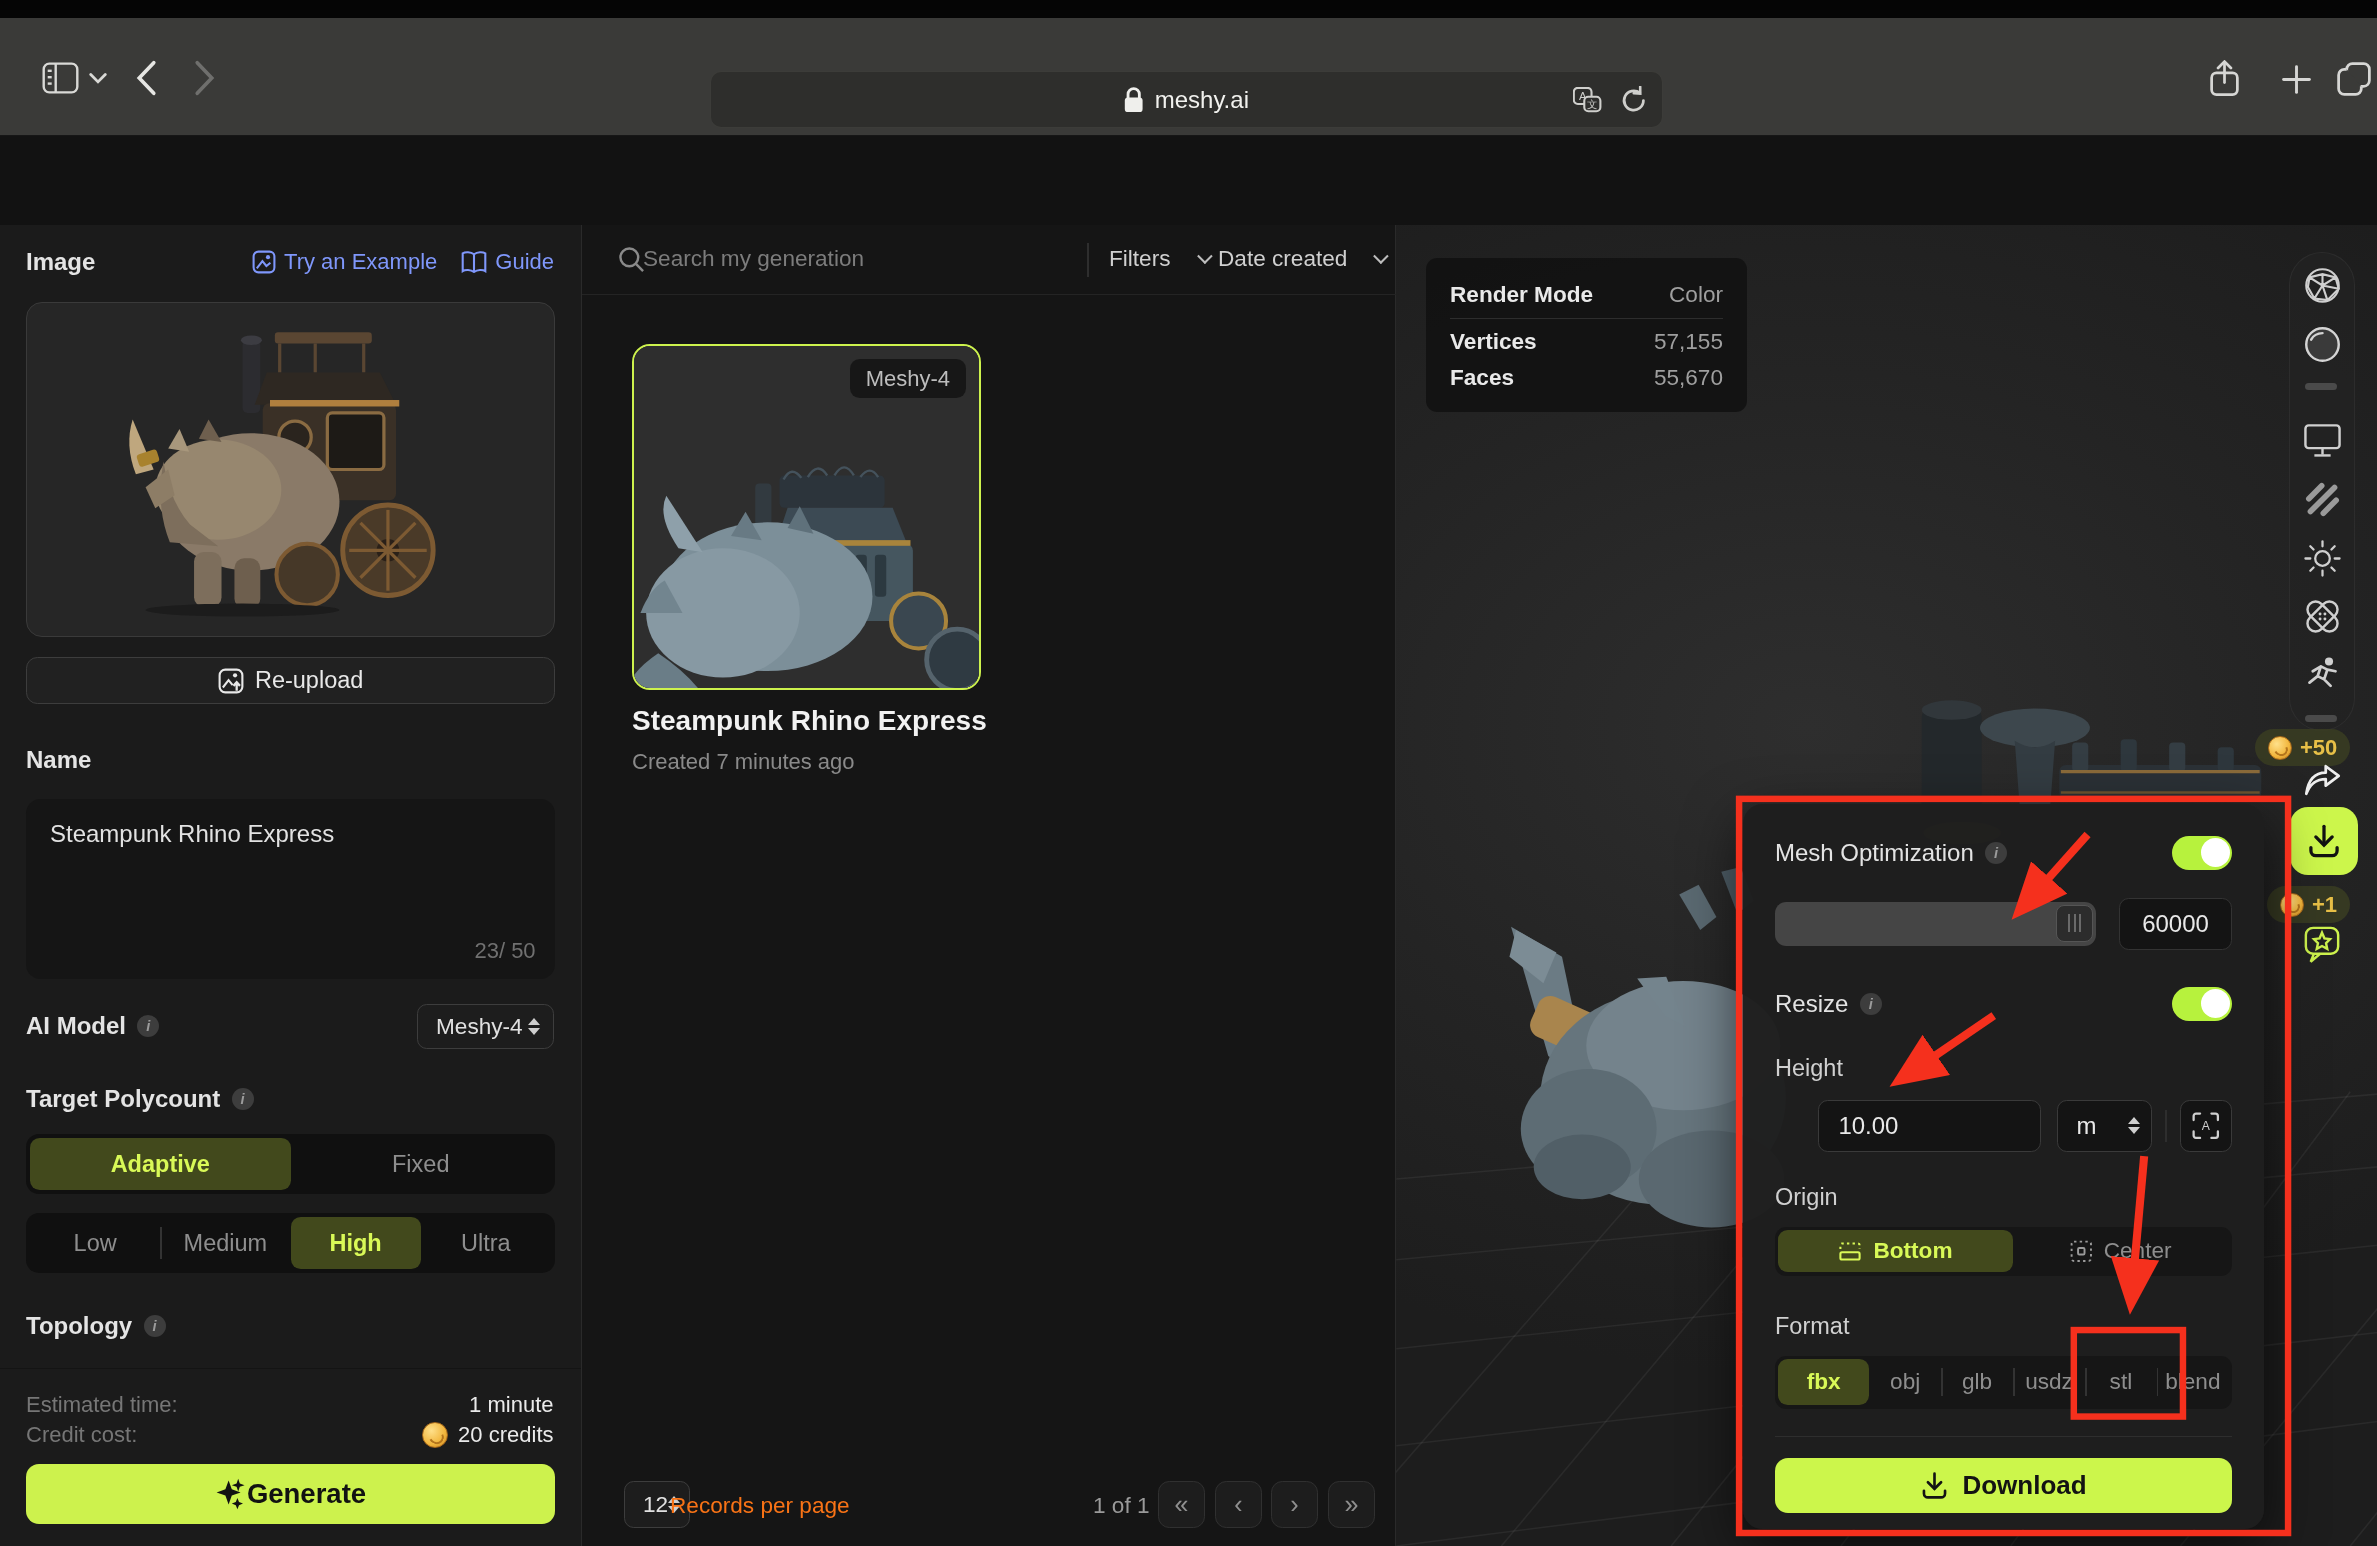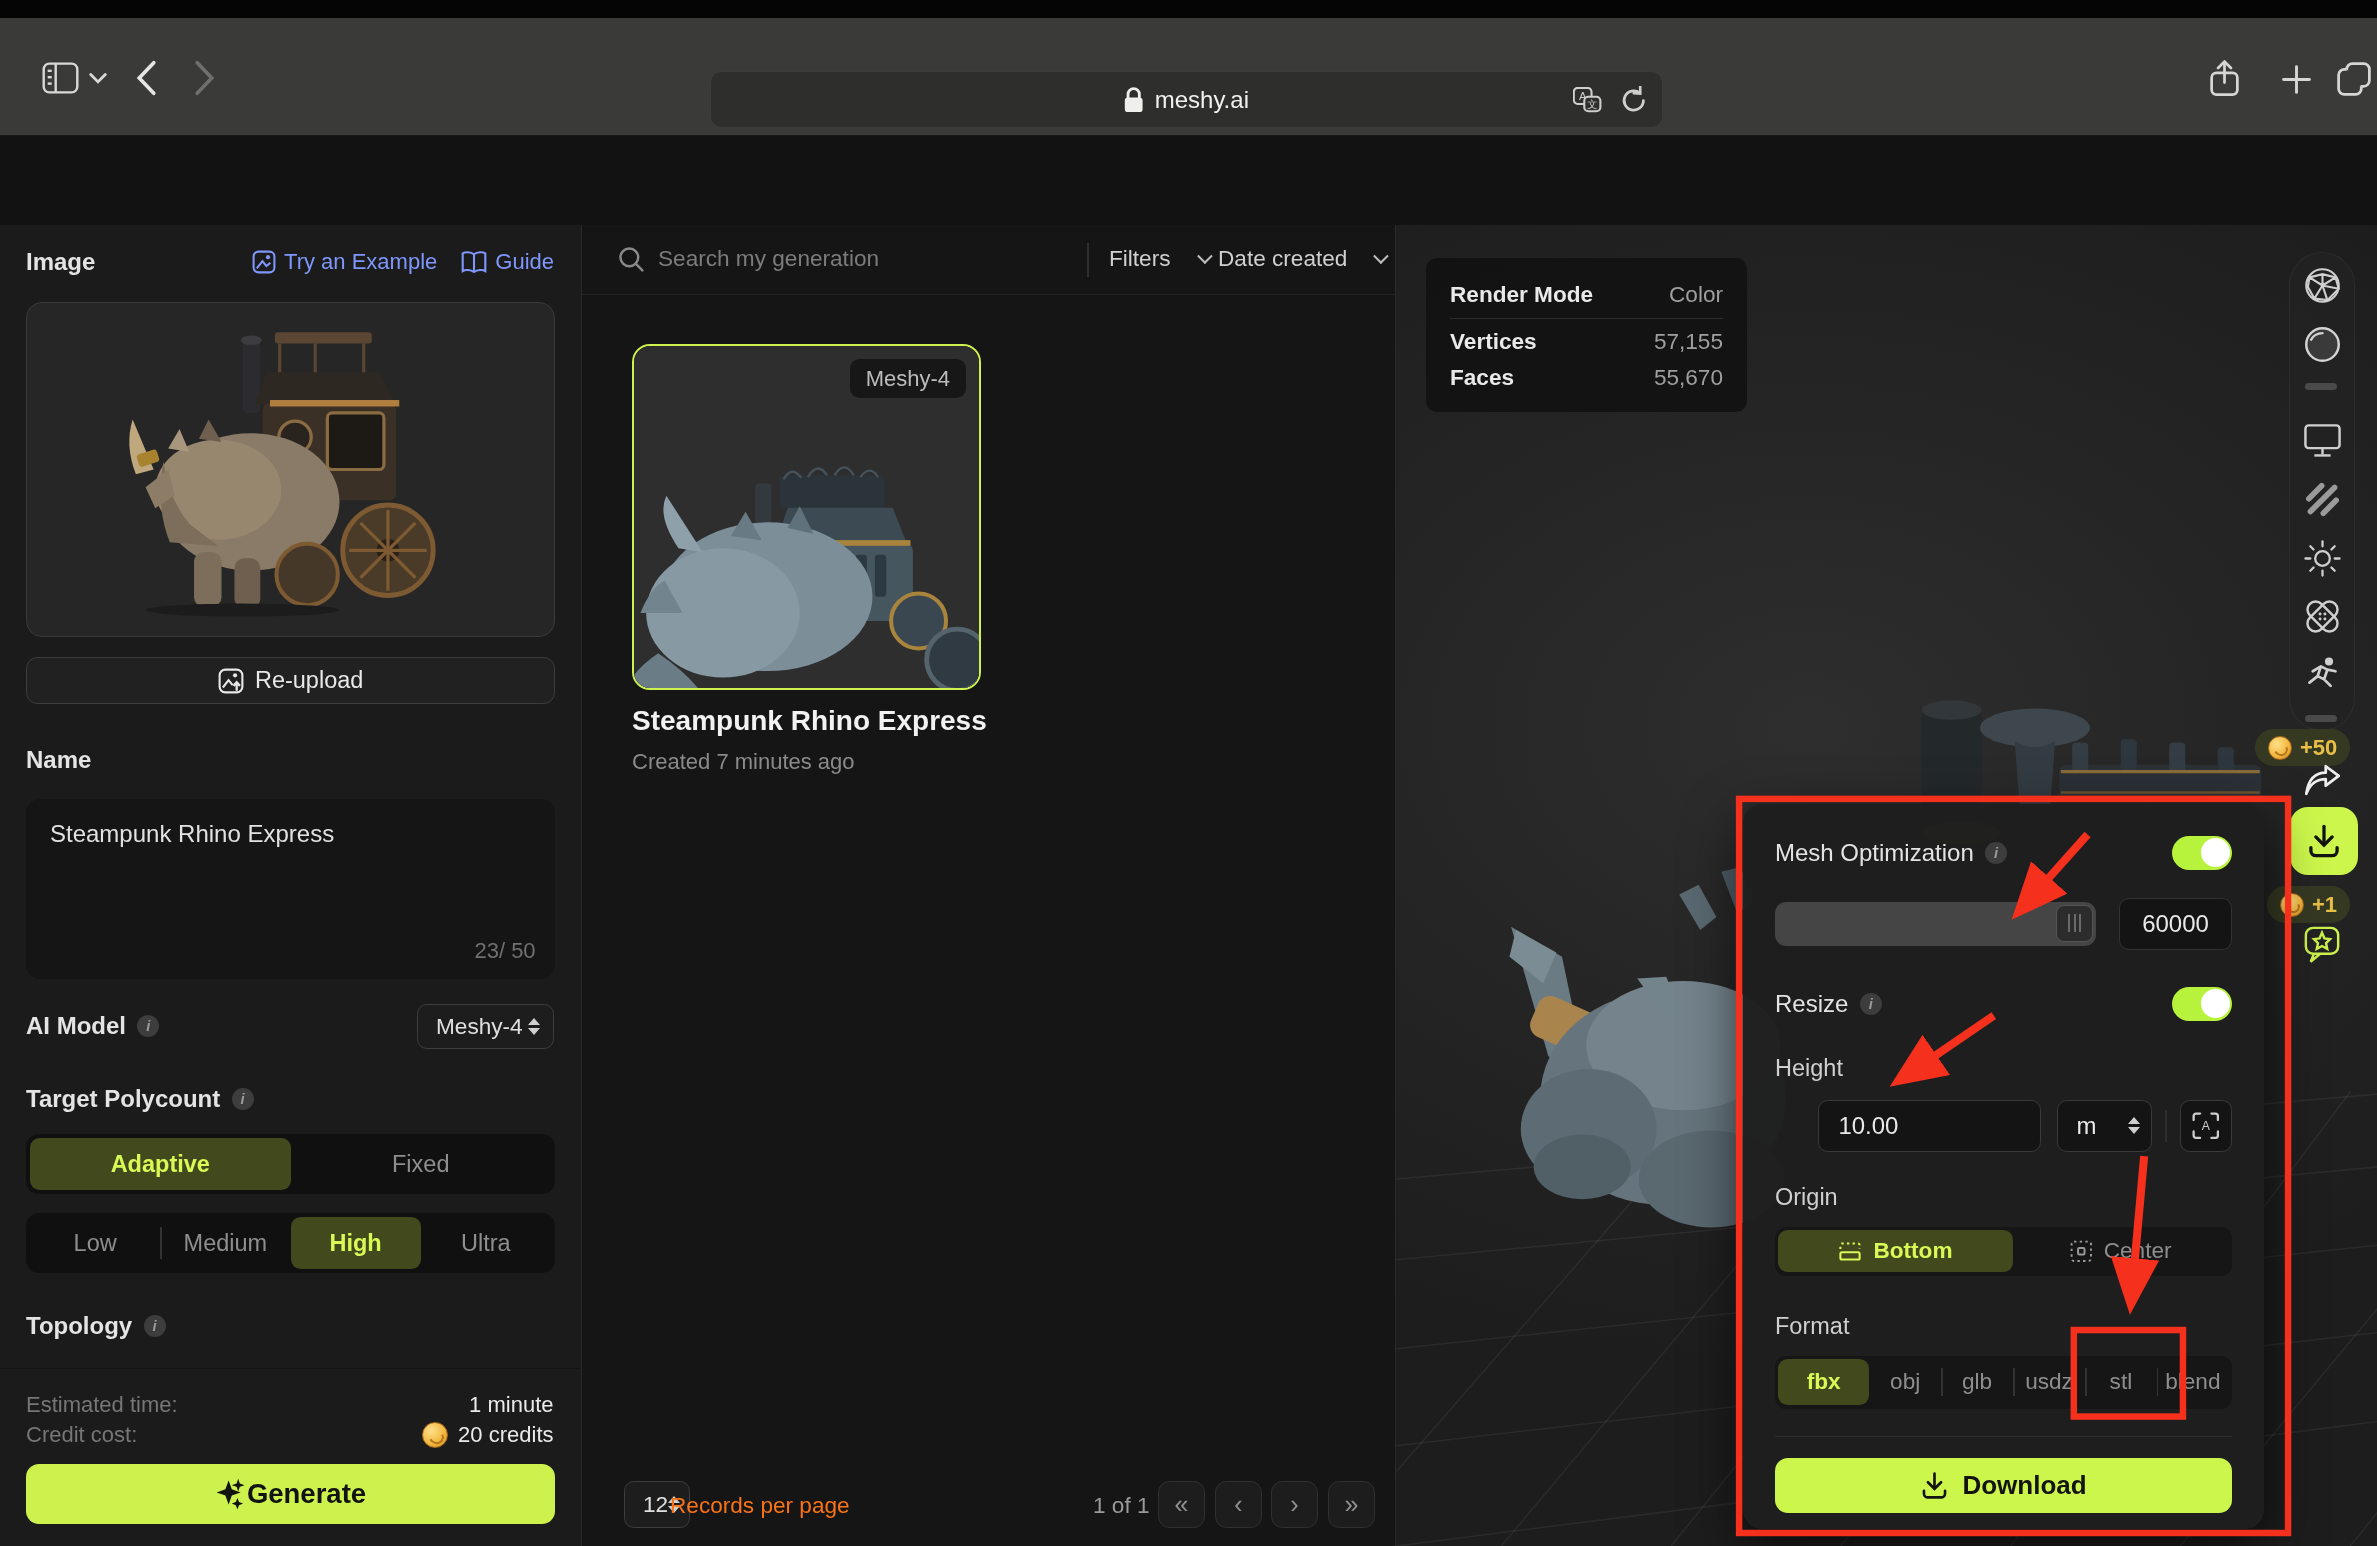--- a/index.html
+++ b/index.html
@@ -424,21 +424,21 @@
 </div>
 
 <div class="abs" id="middle"></div>
 <div class="abs" id="search-row">
   <div class="abs" style="left:36px; top:21px;">
     <svg width="27.5" height="27.5" viewBox="0 0 34 34" fill="none" stroke="#8a8a8a" stroke-width="3">
         <circle cx="14" cy="14" r="11"></circle>
         <line x1="22.5" y1="22.5" x2="31" y2="31"></line>
       </svg>
   </div>
-  <div class="abs" style="left:76px; top:21px;">
+  <div class="abs" style="left:61px; top:21px;">
     <span id="search-ph">Search my generation</span>
   </div>
   <div class="vdiv" style="left:505px; top:18px; height:34px;"></div>
   <div class="abs filter-lbl" style="left:527px; top:21px;">
     <span>Filters</span>
       <span class="chev-down"></span>
   </div>
   <div class="abs filter-lbl" style="left:636px; top:21px;">
     <span>Date created</span>
       <span class="chev-down"></span>

